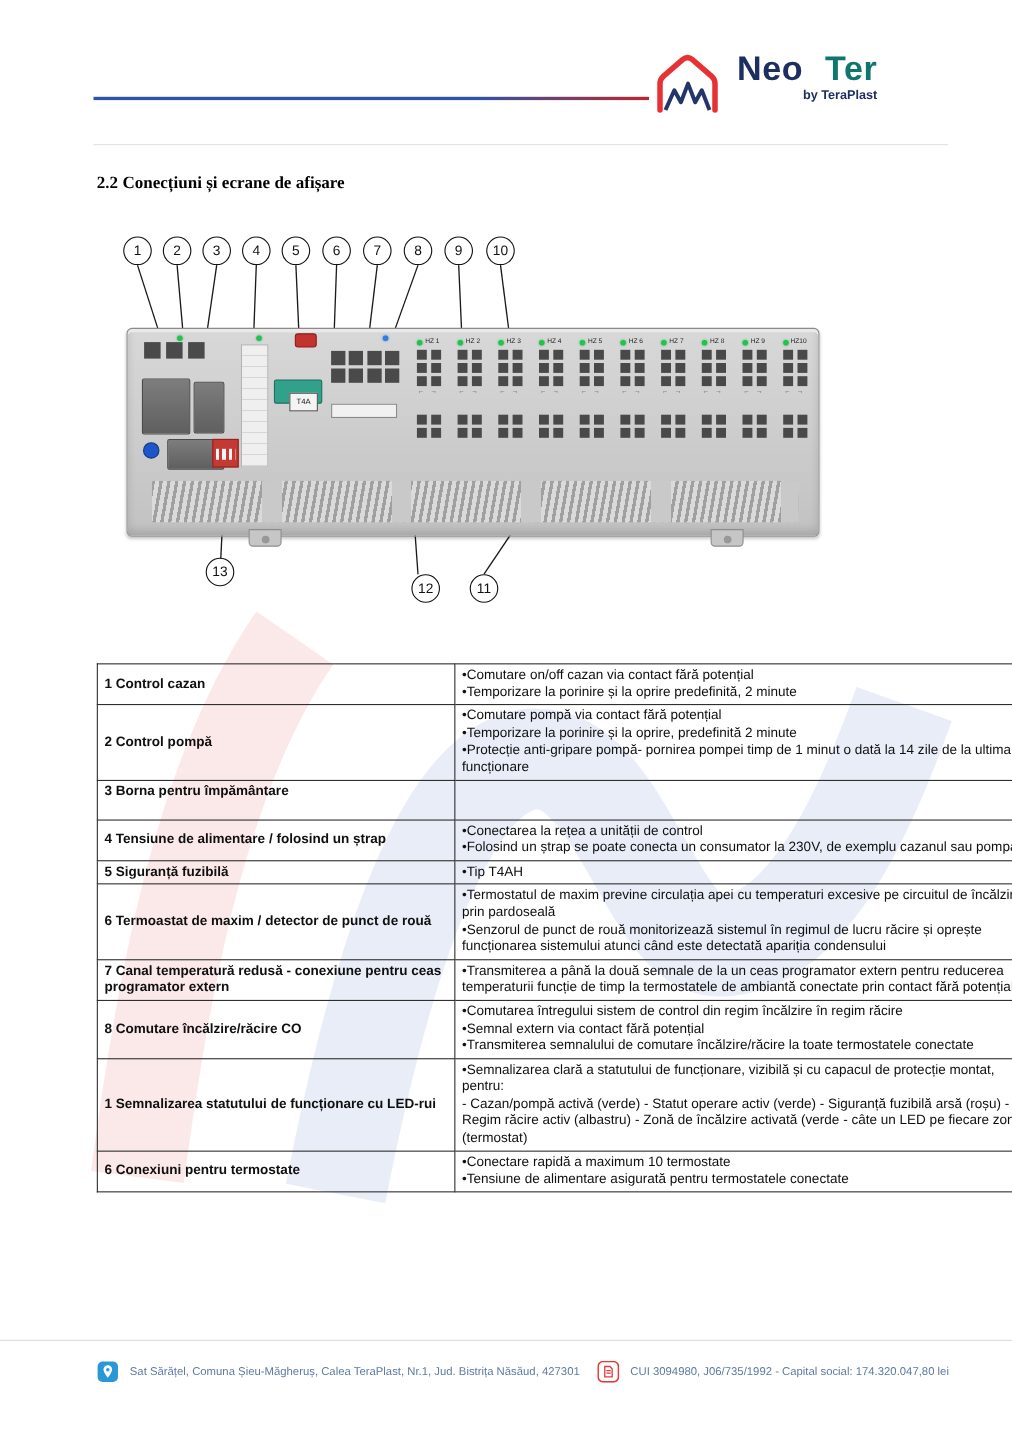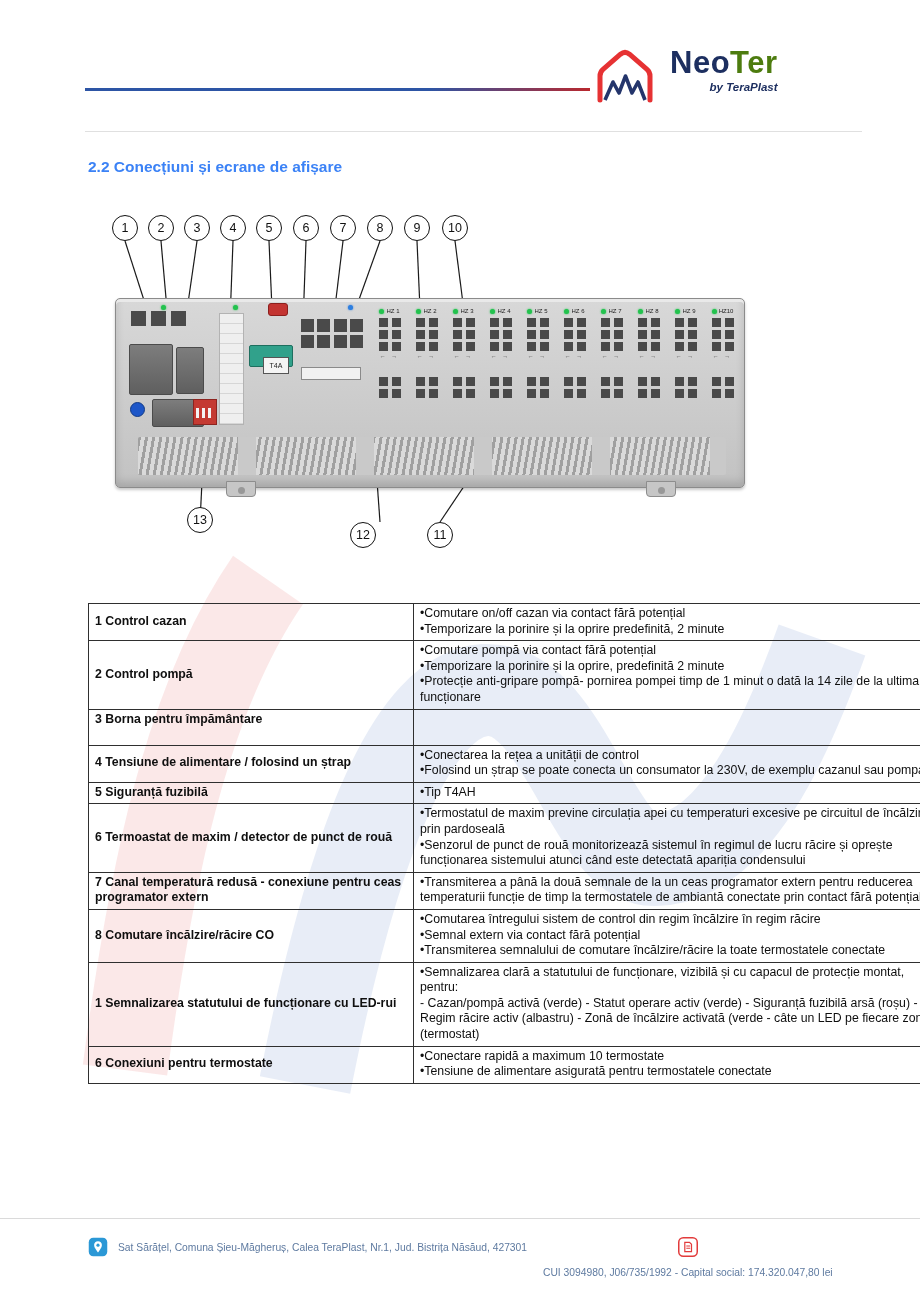--- a/index.html
+++ b/index.html
@@ -7,24 +7,24 @@
         font-family:"Liberation Sans",sans-serif;color:#111;}
 
   
   .header-line{position:absolute;left:85px;top:88px;width:505px;height:3px;
         background:linear-gradient(to right,#2d55a5 0%,#2d55a5 68%,#b9282e 100%);}
   .header-rule{position:absolute;left:85px;top:131px;width:777px;height:1px;background:#e0e0e0;}
   .logo{position:absolute;left:594px;top:46px;display:flex;align-items:flex-start;}
   .logo-text{margin-left:14px;display:flex;flex-direction:column;}
   .logo-name{font-size:31px;font-weight:bold;letter-spacing:.5px;line-height:34px;}
   .logo-neo{color:#1d2f60;}
-  .logo-ter{color:#4d7c0f;}
-  .logo-tagline{font-size:11.5px;font-weight:bold;color:#1d2f60;align-self:flex-end;margin-top:1px;font-style:italic;}
-
-  .page-title{position:absolute;left:88px;top:158px;margin:0;font-size:15.5px;font-weight:bold;color:#3b82f6;}
+  .logo-ter{color:#0f766e;margin-left:20px;}
+  .logo-tagline{font-size:11.5px;font-weight:bold;color:#1d2f60;align-self:flex-end;margin-top:1px;}
+
+  .page-title{position:absolute;left:88px;top:158px;margin:0;font-size:15.5px;font-weight:bold;color:#000000;font-family:Liberation Serif, serif;}
 
   
   .watermark{position:absolute;left:0;top:0;z-index:0;}
 
   
   .diagram{position:absolute;left:85px;top:203px;width:700px;height:365px;z-index:1;}
   .leader-svg{position:absolute;left:0;top:0;}
   .callout{position:absolute;width:26px;height:26px;box-sizing:border-box;border:1.6px solid #111;
         border-radius:50%;background:#fff;display:flex;align-items:center;justify-content:center;
         font-size:12.5px;color:#111;z-index:3;}
@@ -73,21 +73,21 @@
   
   .spec-table{position:absolute;left:88px;top:603px;width:860px;border-collapse:collapse;z-index:2;background:transparent;}
   .spec-table td{border:1px solid #2f2f2f;font-size:12.3px;line-height:15.6px;padding:2px 6px 3px;color:#0f0f0f;}
   .spec-table td.term{width:312px;font-weight:bold;vertical-align:middle;}
   .spec-table td.desc{white-space:pre-line;vertical-align:top;}
   .spec-table tr.short td{height:30px;vertical-align:top;}
 
   
   .footer-rule{position:absolute;left:0;top:1218px;width:920px;height:1px;background:#dadada;}
   .footer-left{position:absolute;left:88px;top:1237px;display:flex;gap:10px;align-items:center;text-align:center;}
-  .footer-right{position:absolute;left:543px;top:1237px;display:flex;gap:10px;align-items:center;flex-direction:column;}
+  .footer-right{position:absolute;left:543px;top:1237px;display:flex;gap:10px;align-items:center;}
   .footer-text{font-size:10.3px;color:#5e7aa0;}
 </style>
 </head>
 <body>
 
 <div class="page">
 
   <svg class="watermark" width="920" height="1300" viewBox="0 0 920 1300">
     <path d="M125 1070 C150 880 185 700 268 580" stroke="#e25d5d" stroke-width="85" fill="none" opacity="0.14"></path>
     <path d="M305 1085 C355 830 415 695 485 690 C565 686 592 862 655 860 C735 858 788 735 822 640" stroke="#5f7cc4" stroke-width="92" fill="none" opacity="0.14"></path>
@@ -249,21 +249,21 @@
     <div class="callout" style="left:63px;top:12px">2</div>
     <div class="callout" style="left:99px;top:12px">3</div>
     <div class="callout" style="left:135px;top:12px">4</div>
     <div class="callout" style="left:171px;top:12px">5</div>
     <div class="callout" style="left:208px;top:12px">6</div>
     <div class="callout" style="left:245px;top:12px">7</div>
     <div class="callout" style="left:282px;top:12px">8</div>
     <div class="callout" style="left:319px;top:12px">9</div>
     <div class="callout" style="left:357px;top:12px">10</div>
     <div class="callout" style="left:102px;top:304px">13</div>
-    <div class="callout" style="left:265px;top:319px">12</div>
+    <div class="callout" style="left:289px;top:319px">12</div>
     <div class="callout" style="left:342px;top:319px">11</div>
   </div>
 
   <table class="spec-table">
     <tbody>
       <tr>
         <td class="term">1 Control cazan</td>
         <td class="desc">•Comutare on/off cazan via contact fără potențial
 •Temporizare la porinire și la oprire predefinită, 2 minute</td>
       </tr>

